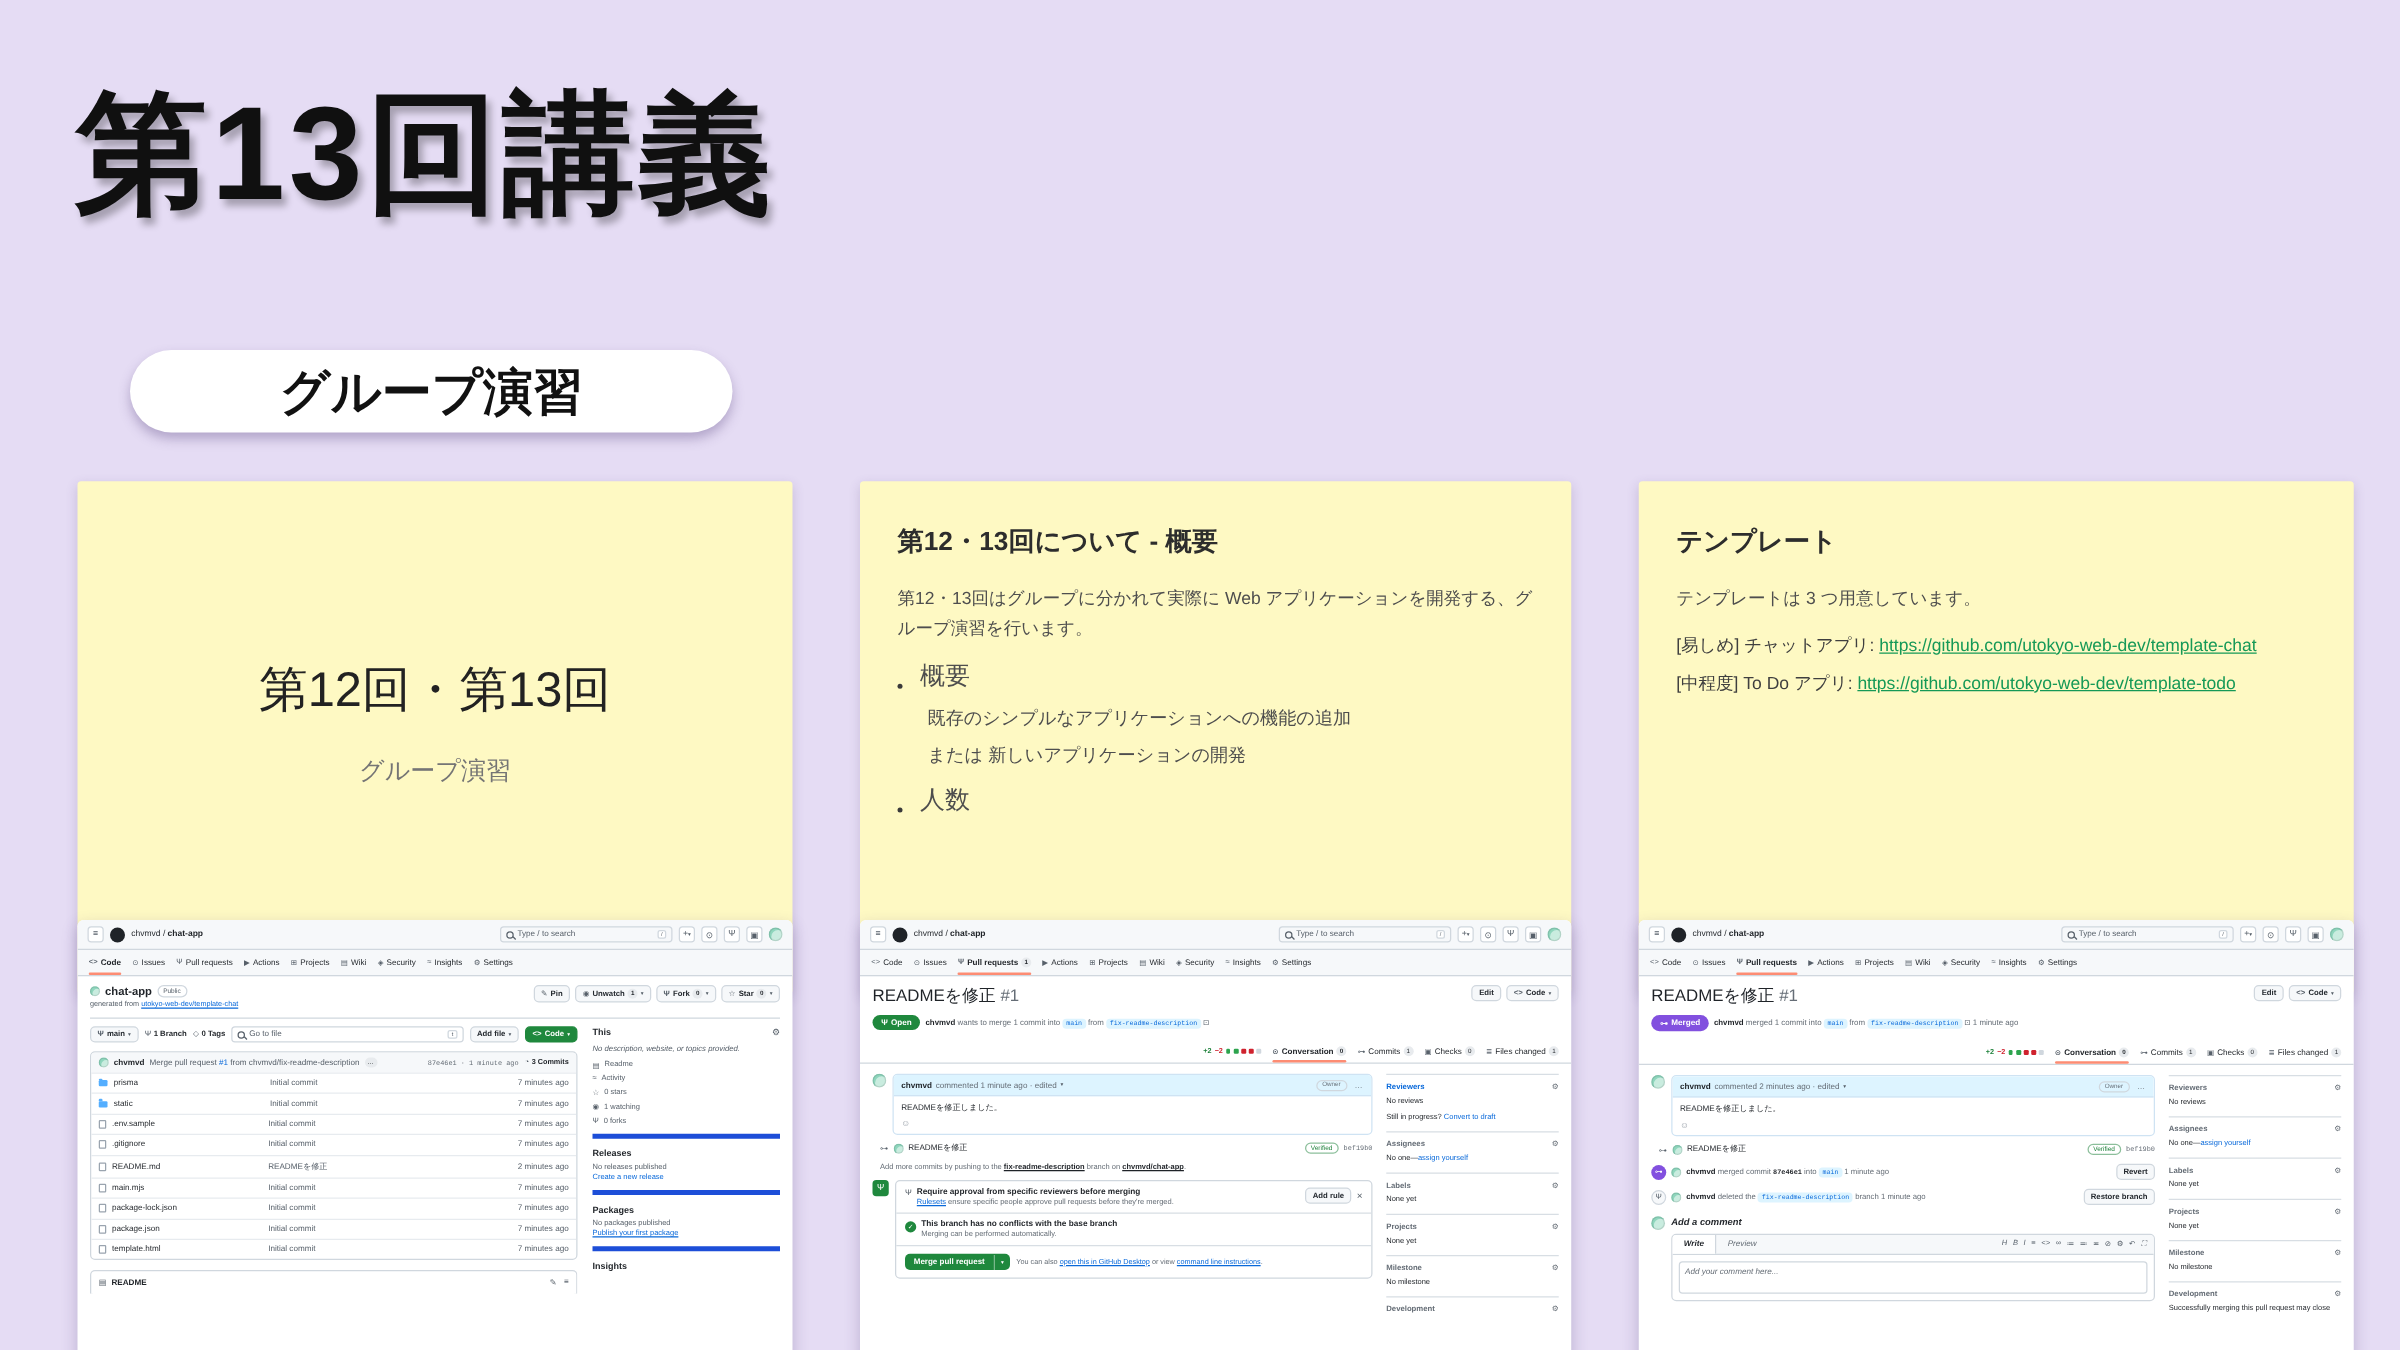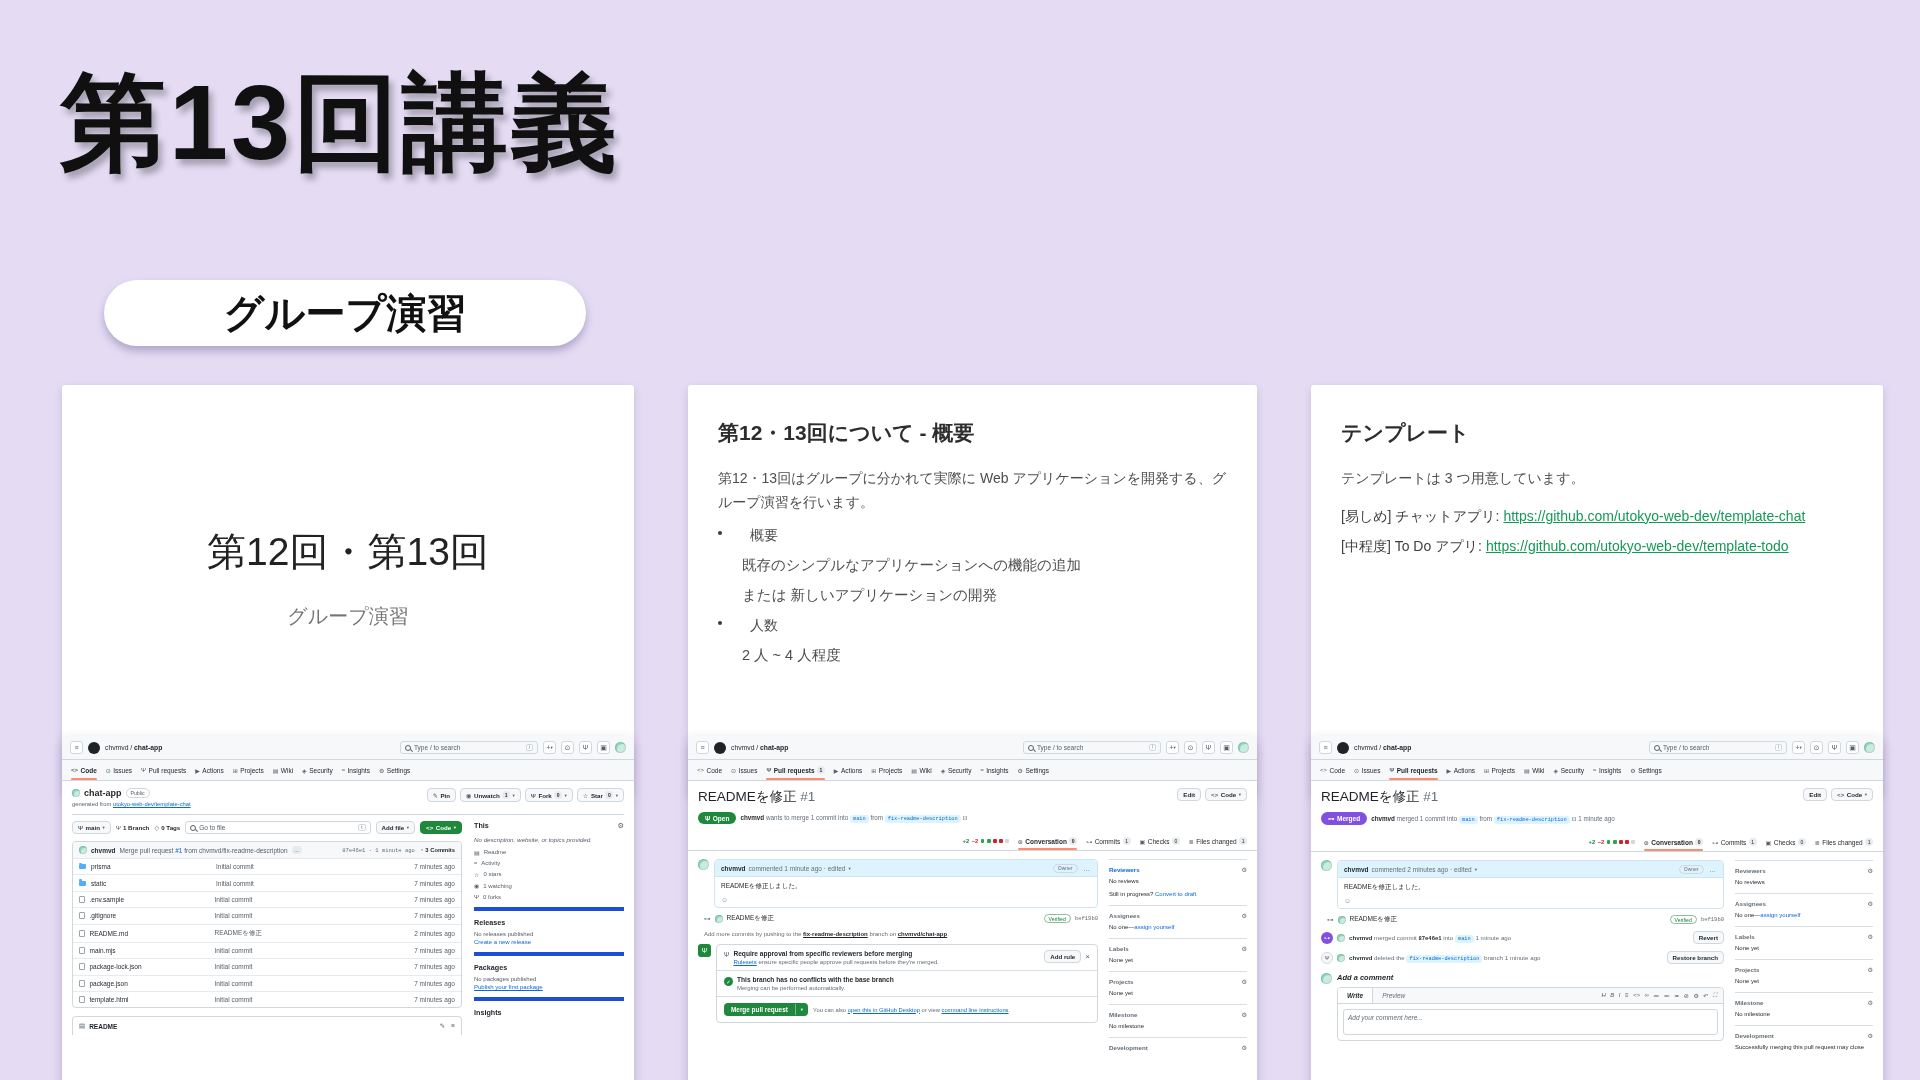--- a/index.html
+++ b/index.html
@@ -5,29 +5,29 @@
   html,body{margin:0;padding:0}
   body{width:1920px;height:1080px;position:relative;overflow:hidden;background:#e5dcf4;
        font-family:"Liberation Sans","DejaVu Sans",sans-serif;color:#1f2328;}
   
   .slide-title{position:absolute;left:60px;top:52px;font-size:106px;font-weight:800;color:#101010;
                letter-spacing:3px;text-shadow:4px 6px 6px rgba(0,0,0,.28);}
   .badge-pill{position:absolute;left:104px;top:280px;width:482px;height:66px;background:#fff;border-radius:34px;
               box-shadow:0 5px 9px rgba(80,60,120,.35);display:flex;align-items:center;justify-content:center;
               font-size:40px;font-weight:700;color:#111;}
   .cards-row{position:absolute;left:62px;top:385px;display:grid;grid-template-columns:572px 569px 572px;gap:54px;}
-  .card{height:410px;background:#ffffff;border-radius:3px;box-shadow:0 3px 9px rgba(80,60,120,.20);overflow:hidden;box-sizing:border-box;}
+  .card{height:410px;background:#fef9c3;border-radius:3px;box-shadow:0 3px 9px rgba(80,60,120,.20);overflow:hidden;box-sizing:border-box;}
   .card-center{display:flex;flex-direction:column;align-items:center;justify-content:center;}
   .c1-title{font-size:39px;color:#222;margin-top:-26px;}
   .c1-sub{font-size:20px;color:#757575;margin-top:24px;}
   .card-pad{padding:34px 30px 0 30px;}
   .c-head{font-size:21px;font-weight:700;color:#2d2d2d;margin-bottom:20px;}
   .c-body{font-size:14px;color:#4e4e4e;line-height:1.7;}
   .c-bullets{margin-top:12px;}
-  .c-bullet{display:flex;align-items:center;gap:28px;margin-top:12px;font-size:14px;color:#4e4e4e;}
+  .c-bullet{display:flex;align-items:flex-end;gap:14px;margin-top:12px;font-size:20px;color:#4e4e4e;}
   .dot{width:4px;height:4px;border-radius:50%;background:#3a3a3a;flex:none;position:relative;top:-3px;}
   .c-detail{margin:11px 0 0 24px;font-size:14.5px;color:#4e4e4e;}
   .tpl-line{margin-top:6px;font-size:14px;color:#3f3f3f;line-height:1.7;}
   .tpl-link{color:#159957;text-decoration:underline;cursor:pointer;}
   
   .shots-row{position:absolute;left:62px;top:736px;display:grid;grid-template-columns:572px 569px 572px;gap:54px;}
   .gh{height:370px;background:#fff;border-radius:5px;box-shadow:0 5px 12px rgba(80,60,120,.28);overflow:hidden;
       font-size:6.5px;color:#1f2328;position:relative;box-sizing:border-box;}
   .gh a{color:#0969da;text-decoration:none;cursor:pointer;}
   .gh .u{text-decoration:underline;}
@@ -201,21 +201,20 @@
       <div class="c-bullet">
         <span class="dot"></span>
         <span>概要</span>
       </div>
       <div class="c-detail">既存のシンプルなアプリケーションへの機能の追加</div>
       <div class="c-detail">または 新しいアプリケーションの開発</div>
       <div class="c-bullet">
         <span class="dot"></span>
         <span>人数</span>
       </div>
-      <div class="c-detail">2 人 ~ 4 人程度</div>
     </div>
   </div>
 
   <div class="card card-pad">
     <div class="c-head">テンプレート</div>
     <div class="c-body">テンプレートは 3 つ用意しています。</div>
     <div style="margin-top:14px;">
 
     <div class="tpl-line">
           <span>[易しめ] チャットアプリ: </span><a class="tpl-link">https://github.com/utokyo-web-dev/template-chat</a>

